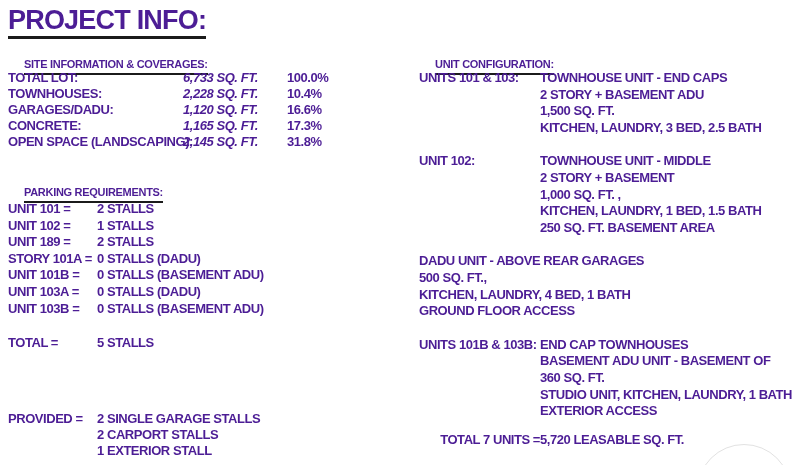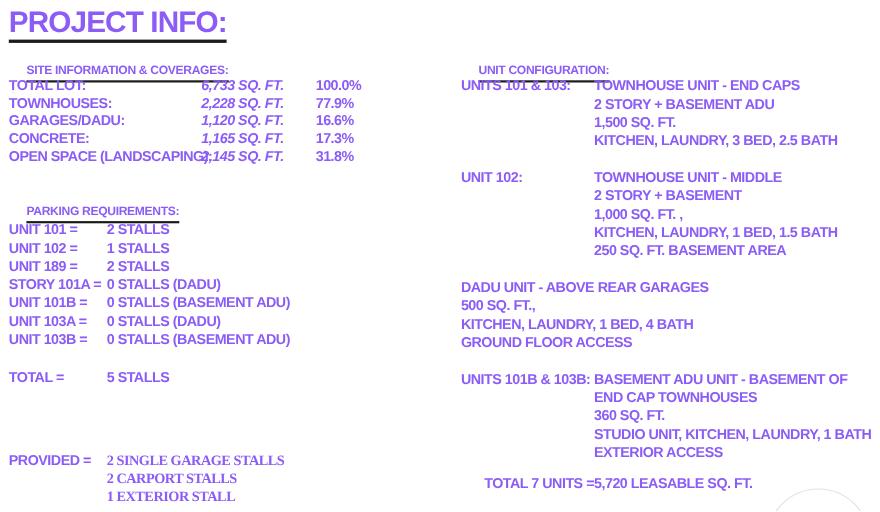--- a/index.html
+++ b/index.html
@@ -4,21 +4,21 @@
 <style>
   html, body { margin: 0; padding: 0; background: #ffffff; }
   .sheet {
     position: relative;
     width: 800px;
     height: 465px;
     background: #ffffff;
     overflow: hidden;
     font-family: "Liberation Sans", "DejaVu Sans", sans-serif;
     font-weight: 700;
-    color: #8b5cf6;
+    color: #4c1d95;
     -webkit-font-smoothing: antialiased;
   }
   .abs { position: absolute; }
   h1.title {
     margin: 0;
     font-size: 27px;
     line-height: 30px;
     letter-spacing: -0.8px;
     border-bottom: 3px solid #1b1b1b;
     display: inline-block;
@@ -40,21 +40,21 @@
   .site-row .c-label { width: 175px; flex: none; }
   .site-row .c-area  { width: 104px; flex: none; font-style: italic; }
   .site-row .c-pct   { flex: none; }
   .pk-row { display: flex; line-height: 16.6px; white-space: nowrap; }
   .pk-row .c-label { width: 89px; flex: none; }
   .pk-row .c-value { flex: none; }
   .pk-total { display: flex; line-height: 16.1px; white-space: nowrap; }
   .pk-total .c-label { width: 89px; flex: none; }
   .provided { display: flex; white-space: nowrap; margin-top: 44px; }
   .provided .c-label { width: 89px; flex: none; line-height: 16.1px; }
-  .provided .lines div { line-height: 16.1px; font-family: Liberation Serif, serif; }
+  .provided .lines div { line-height: 16.1px; }
   .unit-block { display: flex; white-space: nowrap; margin-bottom: 17px; }
   .unit-block .c-label { width: 121px; flex: none; line-height: 16.6px; }
   .unit-block .lines div { line-height: 16.6px; }
   .unit-total { display: flex; white-space: nowrap; line-height: 16.1px; }
   .unit-total .c-label { width: 121px; flex: none; text-align: right; }
   .faint-circle {
     position: absolute;
     left: 697px; top: 444px;
     width: 92px; height: 92px;
     border: 1px solid #e2e2e2;
@@ -74,21 +74,21 @@
   <div class="abs body-text" style="left:8px; top:70px;">
   <div class="site-row">
     <span class="c-label">TOTAL LOT:</span>
     <span class="c-area">6,733 SQ. FT.</span>
     <span class="c-pct">100.0%</span>
   </div>
 
   <div class="site-row">
     <span class="c-label">TOWNHOUSES:</span>
     <span class="c-area">2,228 SQ. FT.</span>
-    <span class="c-pct">77.9%</span>
+    <span class="c-pct">10.4%</span>
   </div>
 
   <div class="site-row">
     <span class="c-label">GARAGES/DADU:</span>
     <span class="c-area">1,120 SQ. FT.</span>
     <span class="c-pct">16.6%</span>
   </div>
 
   <div class="site-row">
     <span class="c-label">CONCRETE:</span>
@@ -177,30 +177,30 @@
           <div>1,000 SQ. FT. ,</div>
           <div>KITCHEN, LAUNDRY, 1 BED, 1.5 BATH</div>
           <div>250 SQ. FT. BASEMENT AREA</div>
         </div>
   </div>
 
   <div class="unit-block">
     <div class="lines">
           <div>DADU UNIT - ABOVE REAR GARAGES</div>
           <div>500 SQ. FT.,</div>
-          <div>KITCHEN, LAUNDRY, 1 BED, 4 BATH</div>
+          <div>KITCHEN, LAUNDRY, 4 BED, 1 BATH</div>
           <div>GROUND FLOOR ACCESS</div>
         </div>
   </div>
 
   <div class="unit-block">
     <span class="c-label">UNITS 101B &amp; 103B:</span>
     <div class="lines">
+          <div>END CAP TOWNHOUSES</div>
           <div>BASEMENT ADU UNIT - BASEMENT OF</div>
-          <div>END CAP TOWNHOUSES</div>
           <div>360 SQ. FT.</div>
           <div>STUDIO UNIT, KITCHEN, LAUNDRY, 1 BATH</div>
           <div>EXTERIOR ACCESS</div>
         </div>
   </div>
 </div>
 
   <div class="unit-total abs body-text" style="left:419px; top:432px;">
     <span class="c-label">TOTAL 7 UNITS =</span>
     <span class="c-value">5,720 LEASABLE SQ. FT.</span>

